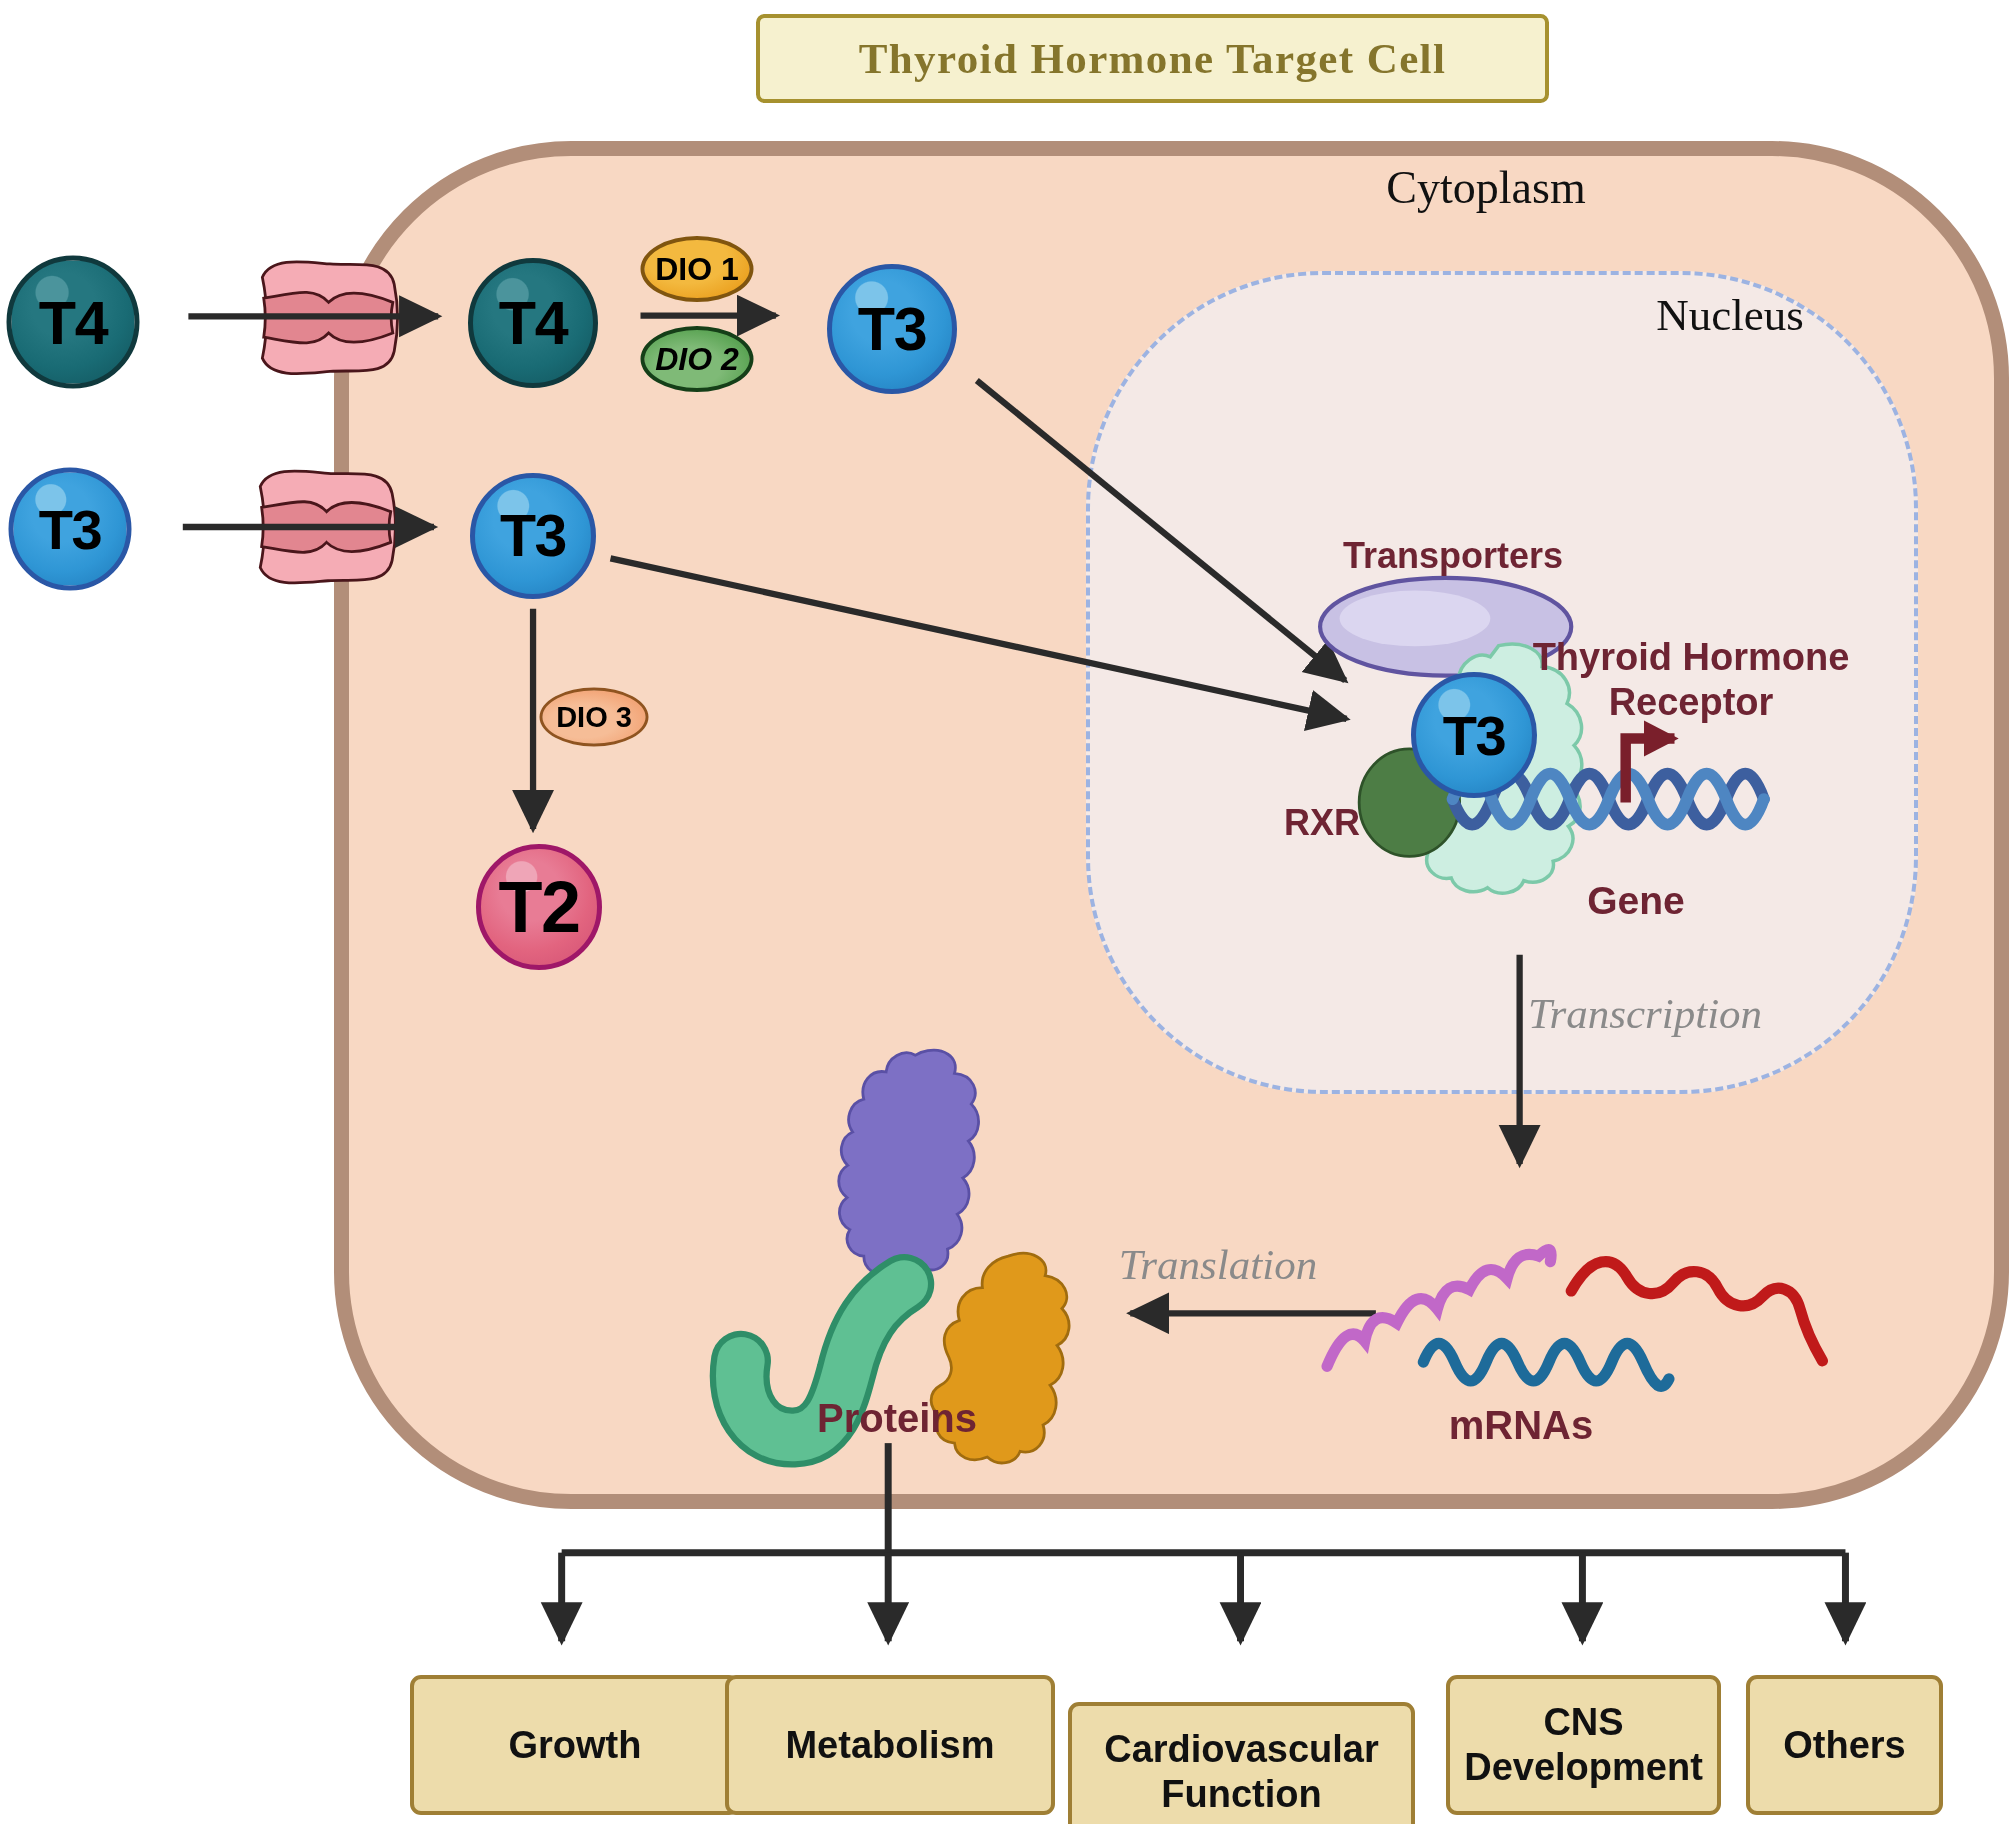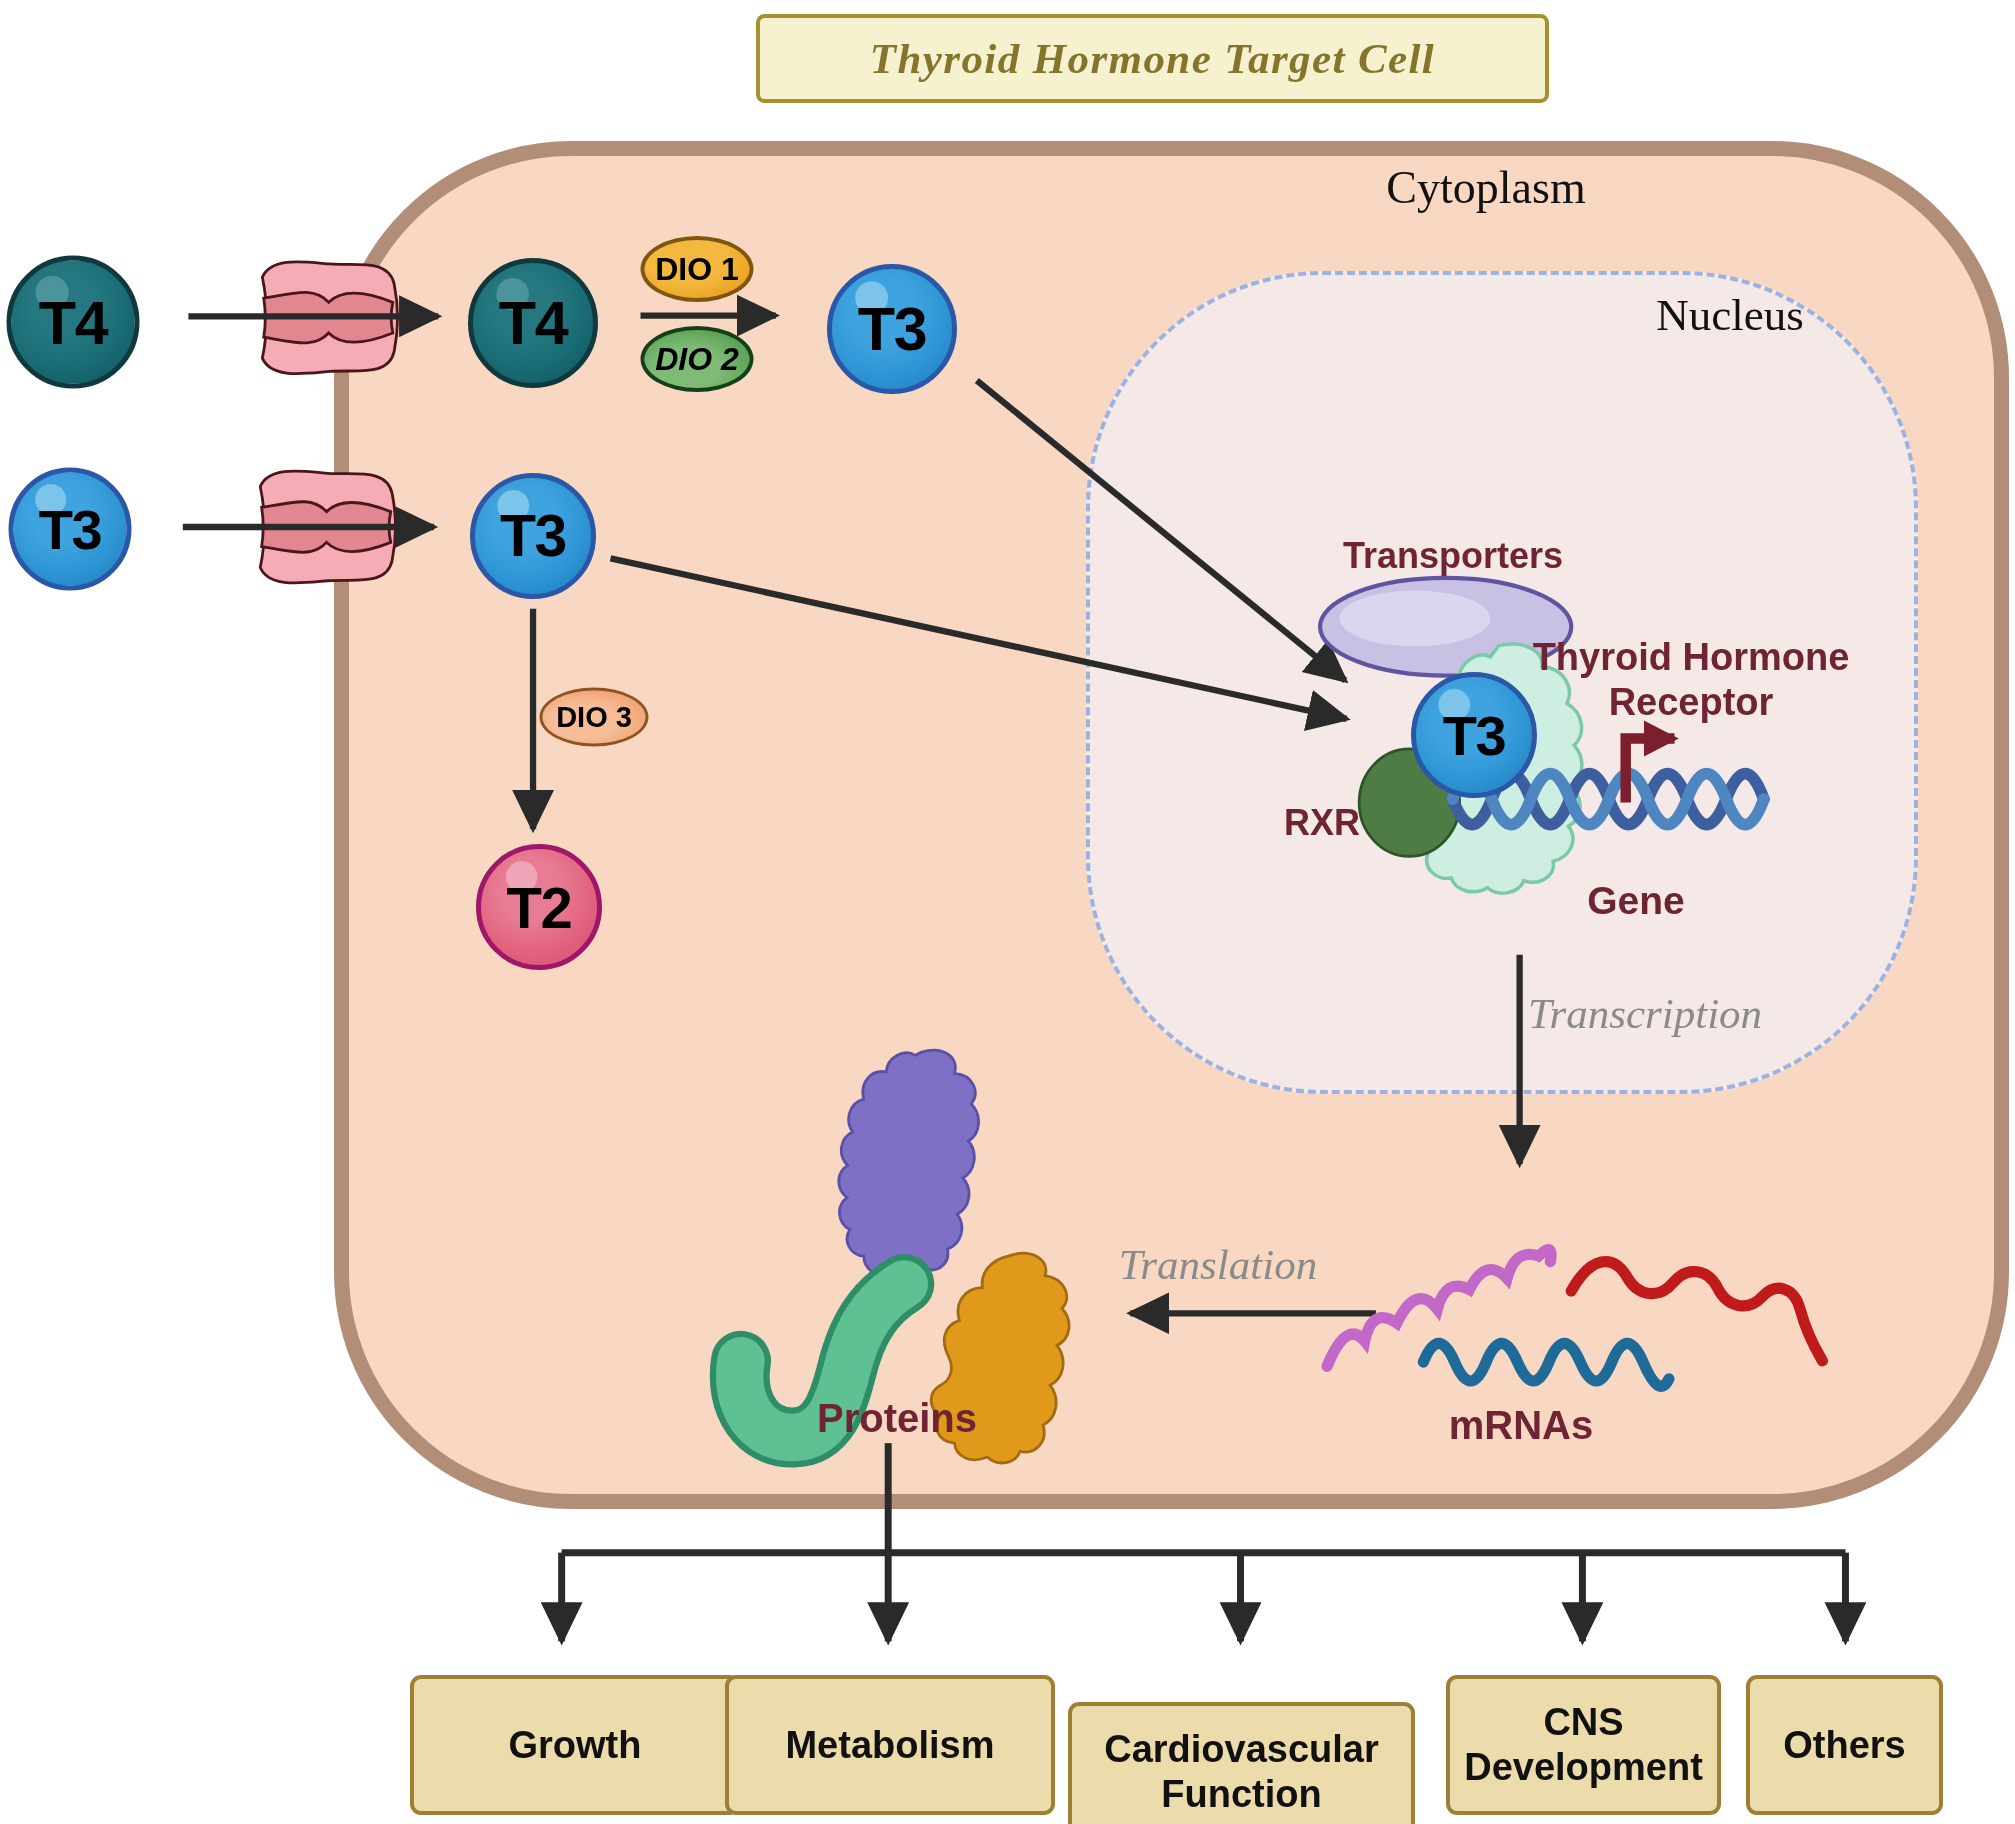--- a/index.html
+++ b/index.html
@@ -9,21 +9,21 @@
   .ctr{transform:translate(-50%,-50%);}
   
   .cell{left:334px;top:141px;width:1675px;height:1368px;background:#f8d8c3;
         border:15.3px solid #b28e79;border-radius:237px;box-sizing:border-box;}
   .nucleus{left:1086px;top:271px;width:832px;height:823px;background:#f4e9e6;
         border:4.9px dashed #9cb3e2;border-radius:237px;box-sizing:border-box;}
   
   .titlebox{left:756px;top:14px;width:793px;height:89px;background:#f6f1cf;
         border:4.9px solid #a6912f;border-radius:8.4px;box-sizing:border-box;
         display:flex;align-items:center;justify-content:center;}
-  .titletext{font-family:"Liberation Serif",serif;font-style:italic;font-weight:bold;
+  .titletext{font-family:"Liberation Serif",serif;font-weight:bold;
         font-size:43px;color:#85752c;letter-spacing:1.4px;}
   
   .maroon{color:#6e2433;font-weight:bold;}
   .blacklbl{color:#111;font-family:"Liberation Serif",serif;}
   .grayi{color:#8a8a8a;font-style:italic;font-family:"Liberation Serif",serif;}
   .centertxt{text-align:center;}
   
   .token{border-radius:50%;display:flex;align-items:center;justify-content:center;
          font-weight:bold;color:#000;box-sizing:border-box;letter-spacing:-1.4px;}
   .t4{background:radial-gradient(circle at 33% 26%,#4b949c 0 13%,rgba(0,0,0,0) 14%),
@@ -159,21 +159,21 @@
 
 
   <div class="abs ctr blacklbl" style="left:1486px;top:187px;font-size:46px;">Cytoplasm</div>
   <div class="abs ctr blacklbl" style="left:1730px;top:315px;font-size:45px;">Nucleus</div>
 
   <div class="abs ctr token t4" style="left:73px;top:322px;width:133px;height:133px;font-size:61px;">T4</div>
   <div class="abs ctr token t3" style="left:70px;top:529px;width:123px;height:123px;font-size:56px;">T3</div>
   <div class="abs ctr token t4" style="left:533px;top:323px;width:130px;height:130px;font-size:61px;">T4</div>
   <div class="abs ctr token t3" style="left:892px;top:329px;width:130px;height:130px;font-size:61px;">T3</div>
   <div class="abs ctr token t3" style="left:533px;top:536px;width:126px;height:126px;font-size:59px;">T3</div>
-  <div class="abs ctr token t2" style="left:539px;top:907px;width:126px;height:126px;font-size:58px;">T2</div>
+  <div class="abs ctr token t2" style="left:539px;top:907px;width:126px;height:126px;font-size:72px;">T2</div>
   <div class="abs ctr token t3" style="left:1474px;top:735px;width:126px;height:126px;font-size:56px;">T3</div>
 
   <div class="abs ctr oval dio1" style="left:697px;top:269px;width:113px;height:66px;font-size:32px;">DIO 1</div>
   <div class="abs ctr oval dio2" style="left:697px;top:359px;width:113px;height:66px;font-size:32px;font-style:italic;">DIO 2</div>
   <div class="abs ctr oval dio3" style="left:594px;top:717px;width:109px;height:59px;font-size:29px;">DIO 3</div>
 
   <div class="abs ctr maroon" style="left:1453px;top:556px;font-size:36px;">Transporters</div>
   <div class="abs ctr maroon centertxt" style="left:1691px;top:680px;width:391px;font-size:38px;line-height:1.18;">Thyroid Hormone Receptor</div>
   <div class="abs ctr maroon" style="left:1322px;top:823px;font-size:36px;">RXR</div>
   <div class="abs ctr maroon" style="left:1636px;top:901px;font-size:39px;">Gene</div>

